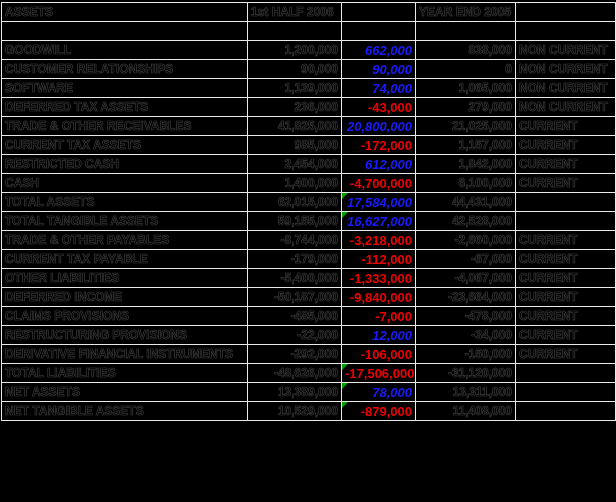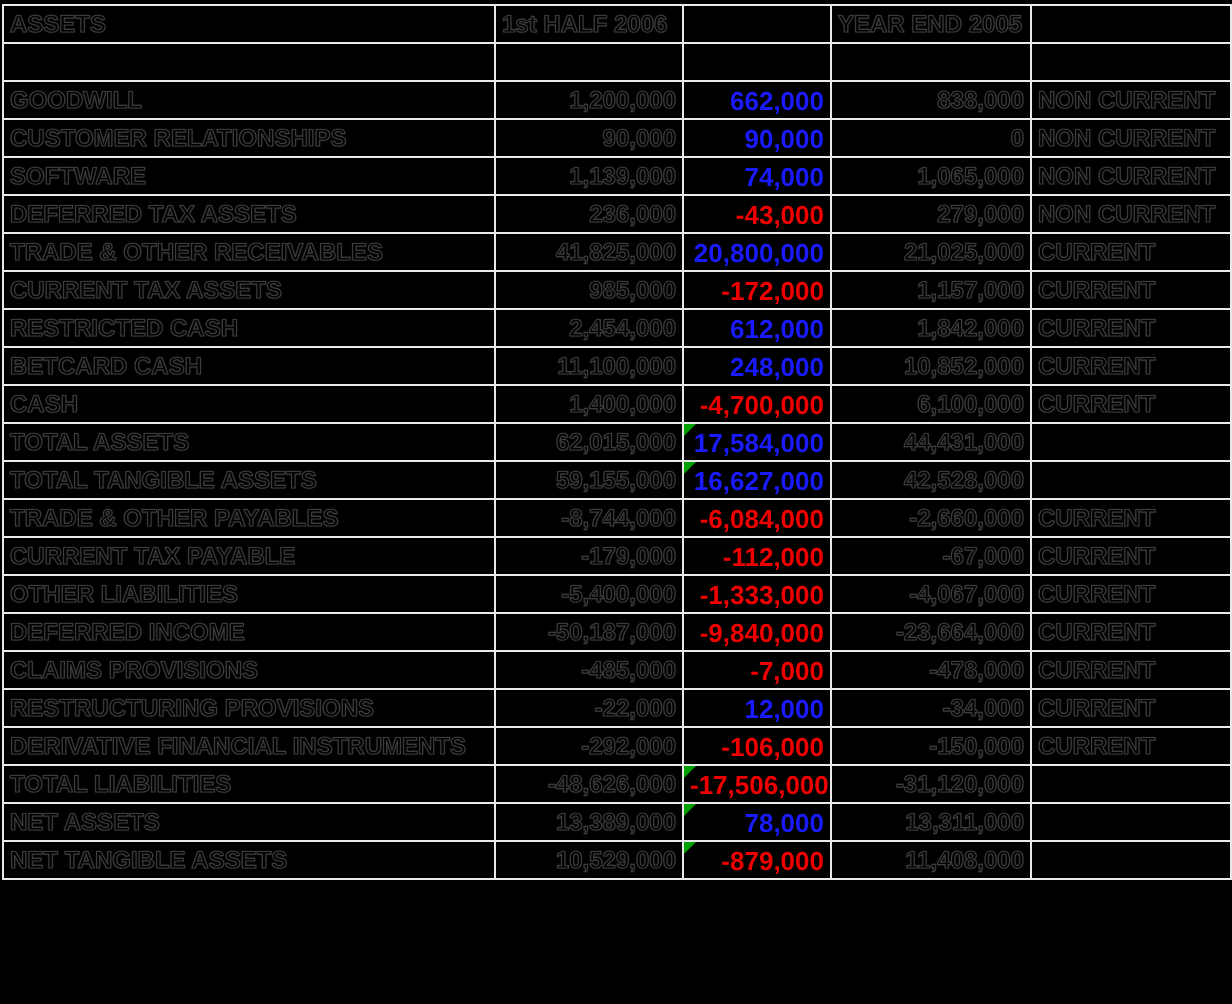--- a/index.html
+++ b/index.html
@@ -28,21 +28,21 @@
     background: #000000;
   }
   .dark {
     color: #000000;
     -webkit-text-stroke: 0.6px #3c3c3c;
     text-shadow: 0 0 1px #3a3a3a;
   }
   .num { text-align: right; }
   .left { text-align: left; }
   .diff { font-size: 13px; position: relative; }
-  .pos { color: var(--pos-color, #1a1aff); }
+  .pos { color: var(--pos-color, #1a1aff); font-style: italic; }
   .neg { color: var(--neg-color, #ee0000); }
   .marker::before {
     content: "";
     position: absolute;
     top: 0; left: 0;
     width: 0; height: 0;
     border-top: 6px solid var(--marker-color, #00a000);
     border-right: 6px solid transparent;
   }
 </style>
@@ -117,27 +117,20 @@
         <td class="dark left">CURRENT</td>
       </tr>
       <tr>
         <td class="dark left">RESTRICTED CASH</td>
         <td class="dark num">2,454,000</td>
         <td class="num diff pos">612,000</td>
         <td class="dark num">1,842,000</td>
         <td class="dark left">CURRENT</td>
       </tr>
       <tr>
-        <td class="dark left">BETCARD CASH</td>
-        <td class="dark num">11,100,000</td>
-        <td class="num diff pos">248,000</td>
-        <td class="dark num">10,852,000</td>
-        <td class="dark left">CURRENT</td>
-      </tr>
-      <tr>
         <td class="dark left">CASH</td>
         <td class="dark num">1,400,000</td>
         <td class="num diff neg">-4,700,000</td>
         <td class="dark num">6,100,000</td>
         <td class="dark left">CURRENT</td>
       </tr>
       <tr>
         <td class="dark left">TOTAL ASSETS</td>
         <td class="dark num">62,015,000</td>
         <td class="num diff pos marker">17,584,000<span></span></td>
@@ -147,21 +140,21 @@
       <tr>
         <td class="dark left">TOTAL TANGIBLE ASSETS</td>
         <td class="dark num">59,155,000</td>
         <td class="num diff pos marker">16,627,000<span></span></td>
         <td class="dark num">42,528,000</td>
         <td class="dark left"></td>
       </tr>
       <tr>
         <td class="dark left">TRADE &amp; OTHER PAYABLES</td>
         <td class="dark num">-8,744,000</td>
-        <td class="num diff neg">-6,084,000</td>
+        <td class="num diff neg">-3,218,000</td>
         <td class="dark num">-2,660,000</td>
         <td class="dark left">CURRENT</td>
       </tr>
       <tr>
         <td class="dark left">CURRENT TAX PAYABLE</td>
         <td class="dark num">-179,000</td>
         <td class="num diff neg">-112,000</td>
         <td class="dark num">-67,000</td>
         <td class="dark left">CURRENT</td>
       </tr>

